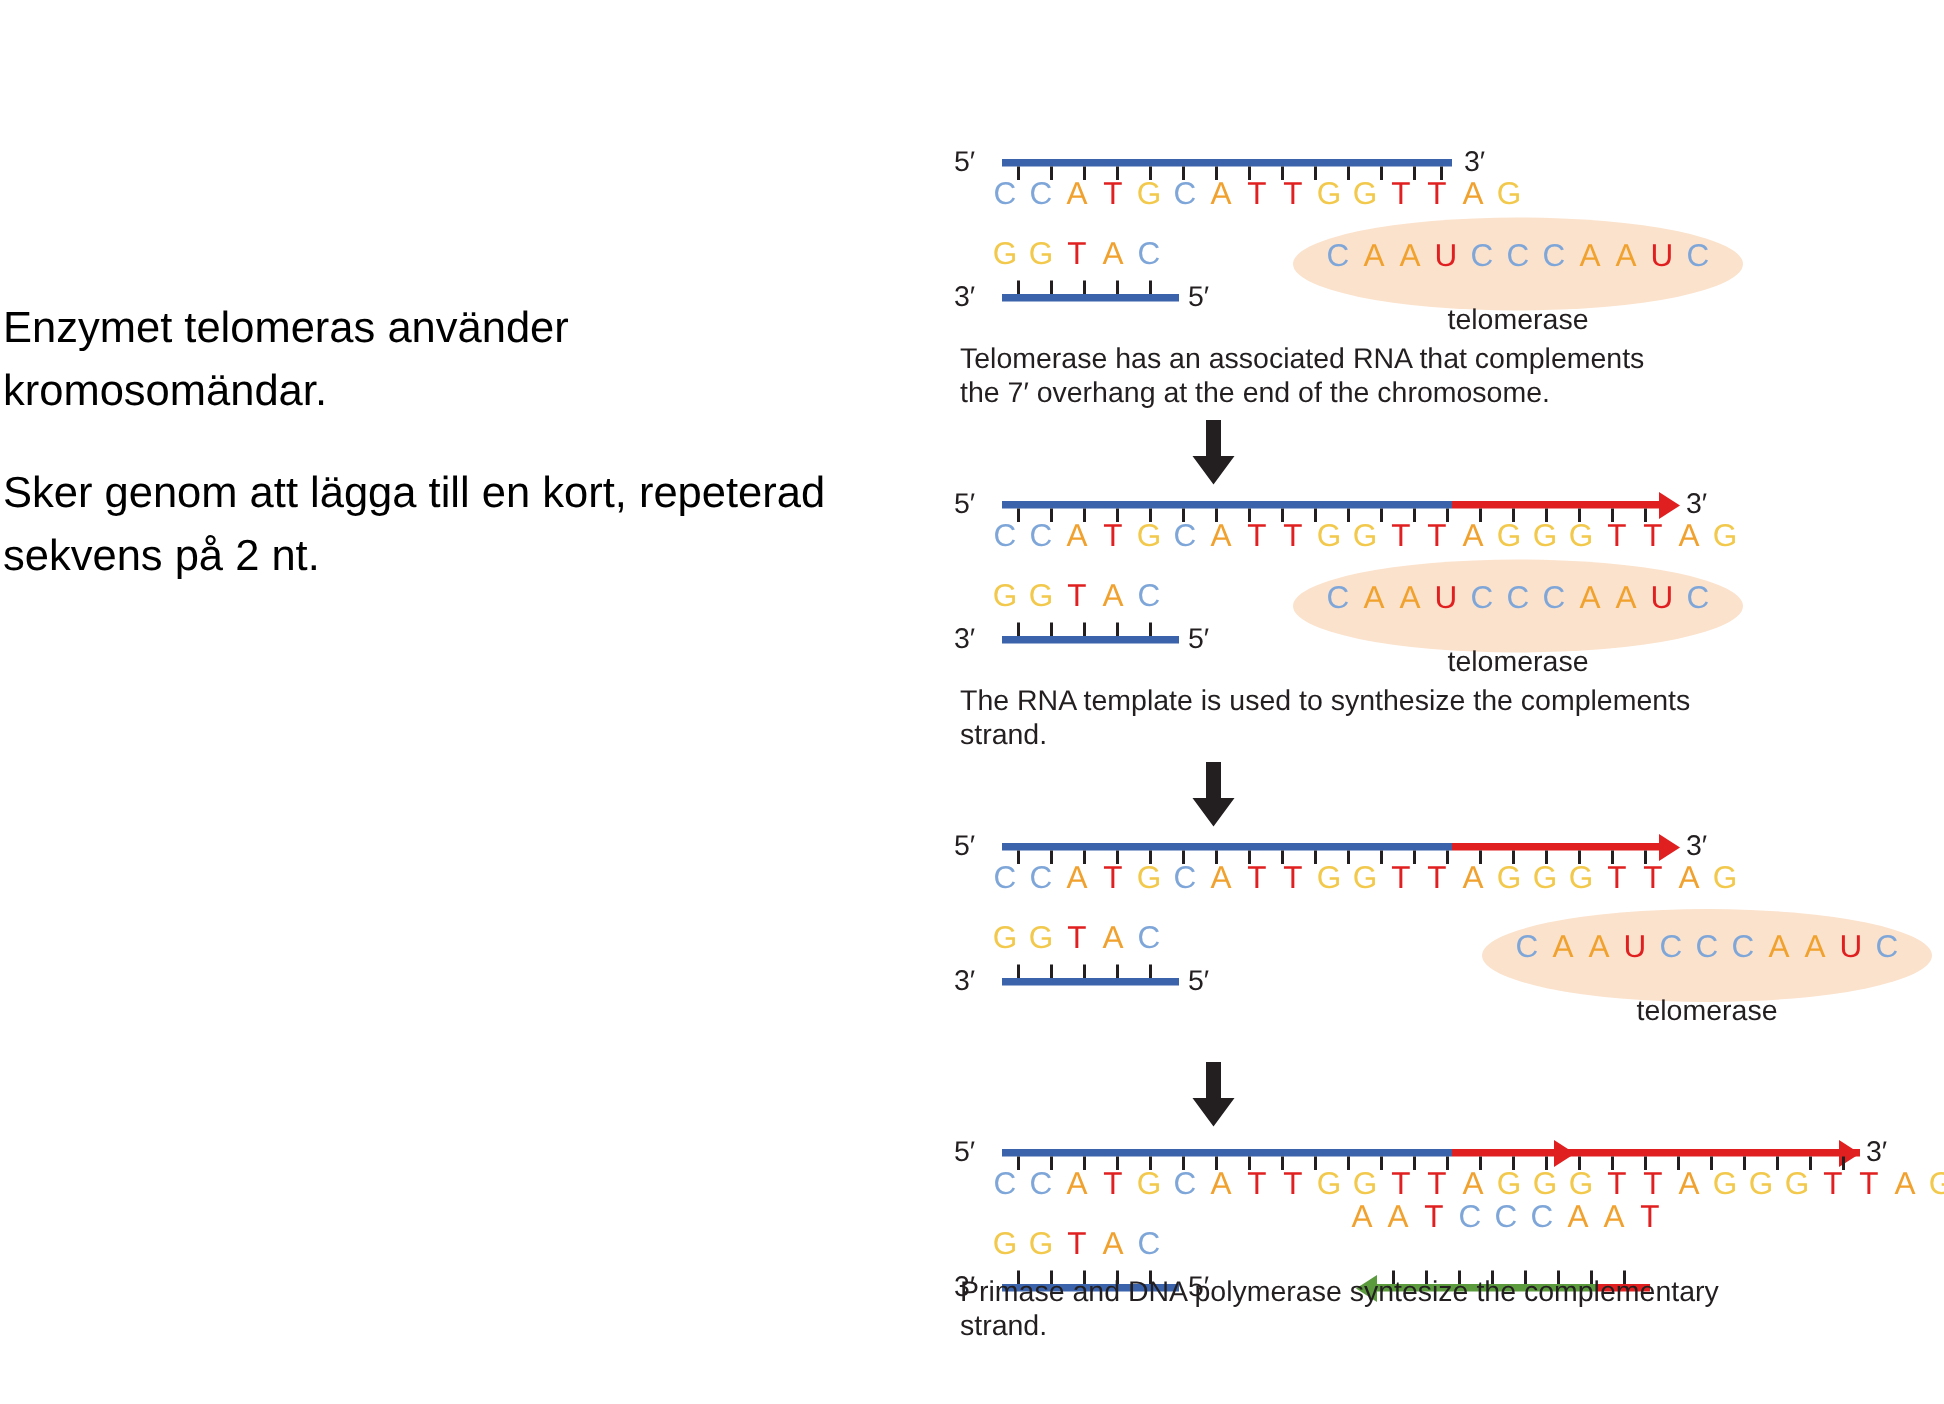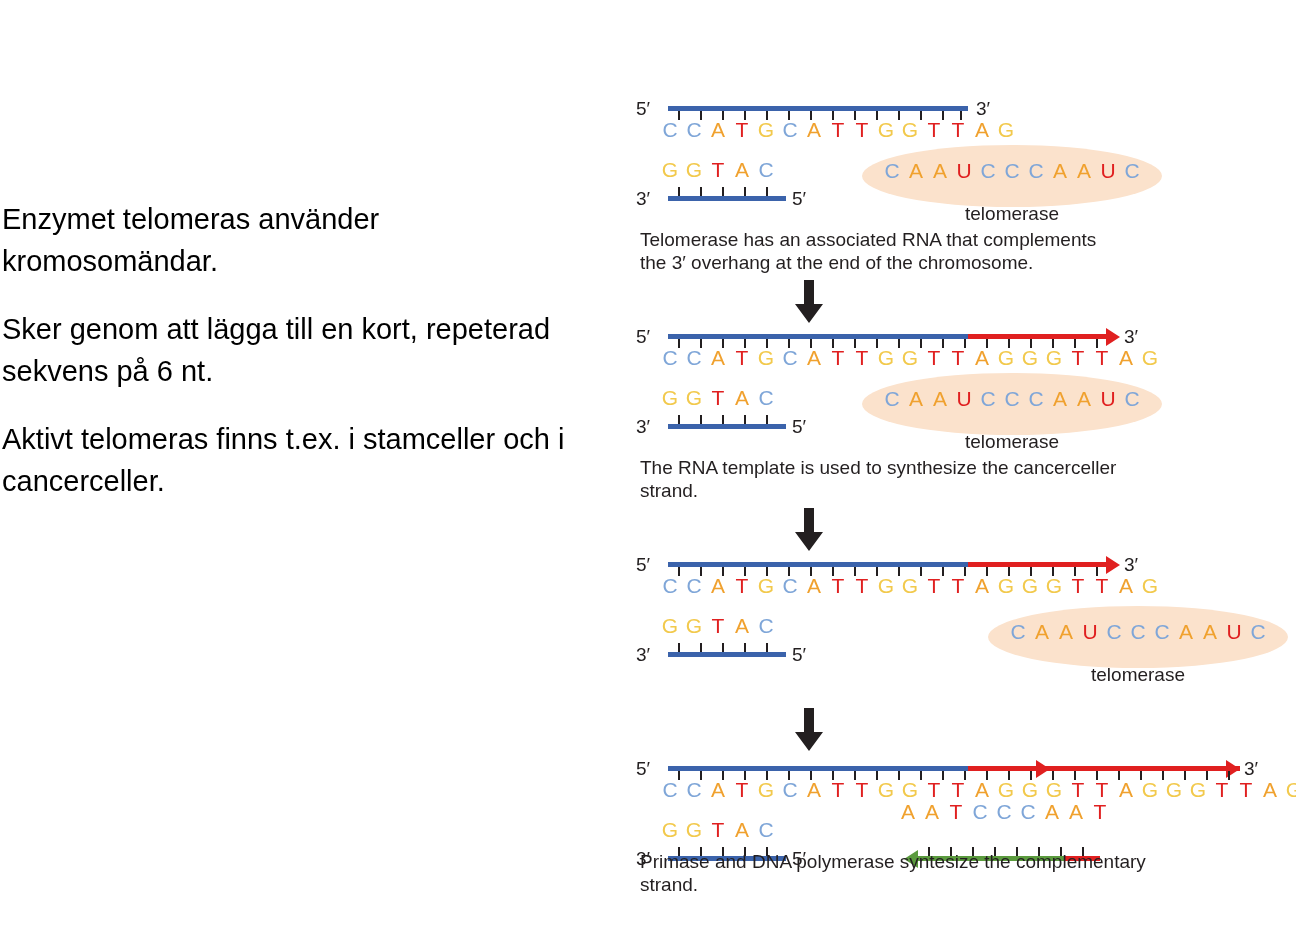--- a/index.html
+++ b/index.html
@@ -163,22 +163,21 @@
     position: absolute;
     width: 30px;
     height: 44px;
   }
 </style>
 </head>
 <body>
 
 <div id="left-column">
   <p class="para">Enzymet telomeras använder kromosomändar.</p>
-  <p class="para">Sker genom att lägga till en kort, repeterad sekvens på 6 nt.</p>
-  <p class="para">Aktivt telomeras finns t.ex. i stamceller och i cancerceller.</p>
+  <p class="para">Sker genom att lägga till en kort, repeterad sekvens på 2 nt.</p>
 </div>
 
 <div id="figure">
 
   <div class="stage" style="position:absolute; left:0; top:0; width:650px; height:140px;">
 
     <div class="label5" style="left:8px; top:18px;">5′</div>
     <div class="line" style="left:40px; top:26px; width:300px;"></div>
     <div class="ticks" style="left:40px; top:31px; width:300px;">
       <div class="tick" style="left:10px;"></div>
@@ -211,21 +210,21 @@
     </div>
     <div class="label5" style="left:164px; top:108px;">5′</div>
 
     <div class="telomerase" style="left:234px; top:65px; width:300px; height:62px;">
       <div class="rna"><span class="b-C">C</span><span class="b-A">A</span><span class="b-A">A</span><span class="b-U">U</span><span class="b-C">C</span><span class="b-C">C</span><span class="b-C">C</span><span class="b-A">A</span><span class="b-A">A</span><span class="b-U">U</span><span class="b-C">C</span></div>
       <div class="tname">telomerase</div>
     </div>
   </div>
 
   <div class="caption" style="left:12px; top:148px; width:580px;">Telomerase has an associated RNA that complements
-the 3′ overhang at the end of the chromosome.</div>
+the 7′ overhang at the end of the chromosome.</div>
 
   <svg class="down-arrow" viewBox="0 0 30 44" style="left:166px; top:200px;">
     <polygon points="10,0 20,0 20,24 29,24 15,43 1,24 10,24" fill="#231f20"></polygon>
   </svg>
 
   <div class="stage" style="position:absolute; left:0; top:228px; width:650px; height:140px;">
     <div class="label5" style="left:8px; top:18px;">5′</div>
     <div class="line" style="left:40px; top:26px; width:300px;"></div>
     <div class="line red" style="left:340px; top:26px; width:140px;"></div>
     <div class="arrow-head" style="left:478px; top:20px;"></div>
@@ -266,21 +265,21 @@
       <div class="tick" style="left:98px;"></div>
     </div>
     <div class="label5" style="left:164px; top:108px;">5′</div>
 
     <div class="telomerase" style="left:234px; top:65px; width:300px; height:62px;">
       <div class="rna"><span class="b-C">C</span><span class="b-A">A</span><span class="b-A">A</span><span class="b-U">U</span><span class="b-C">C</span><span class="b-C">C</span><span class="b-C">C</span><span class="b-A">A</span><span class="b-A">A</span><span class="b-U">U</span><span class="b-C">C</span></div>
       <div class="tname">telomerase</div>
     </div>
   </div>
 
-  <div class="caption" style="left:12px; top:376px; width:600px;">The RNA template is used to synthesize the cancerceller
+  <div class="caption" style="left:12px; top:376px; width:600px;">The RNA template is used to synthesize the complements
 strand.</div>
 
   <svg class="down-arrow" viewBox="0 0 30 44" style="left:166px; top:428px;">
     <polygon points="10,0 20,0 20,24 29,24 15,43 1,24 10,24" fill="#231f20"></polygon>
   </svg>
 
   <div class="stage" style="position:absolute; left:0; top:456px; width:650px; height:140px;">
     <div class="label5" style="left:8px; top:18px;">5′</div>
     <div class="line" style="left:40px; top:26px; width:300px;"></div>
     <div class="line red" style="left:340px; top:26px; width:140px;"></div>

